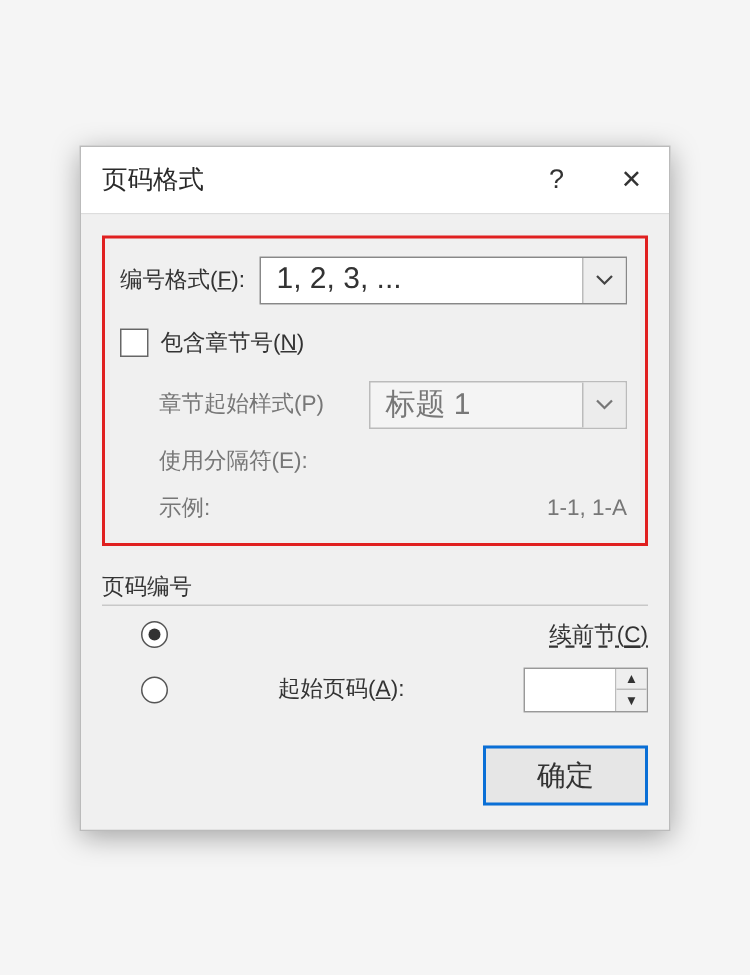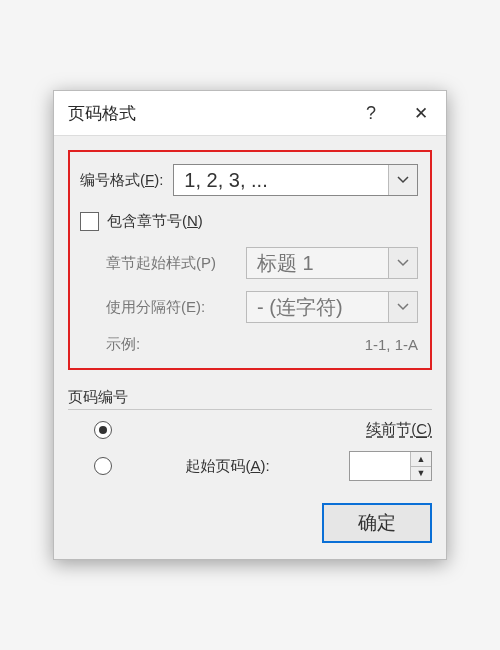--- a/index.html
+++ b/index.html
@@ -231,28 +231,20 @@
             <div class="arrow">
               <svg class="chev" viewBox="0 0 12 8">
                   <path d="M1 1 L6 6 L11 1" fill="none" stroke="#777" stroke-width="1.5"></path>
                 </svg>
             </div>
           </div>
         </div>
 
         <div class="row indent">
           <span class="lbl" style="width:140px;color:#777;">使用分隔符(E):</span>
-          <div class="combo disabled" style="flex:1;">
-            <div class="value">-  (连字符)</div>
-            <div class="arrow">
-              <svg class="chev" viewBox="0 0 12 8">
-                  <path d="M1 1 L6 6 L11 1" fill="none" stroke="#777" stroke-width="1.5"></path>
-                </svg>
-            </div>
-          </div>
         </div>
 
         <div class="row indent" style="margin-top:4px;">
           <span class="lbl" style="width:140px;color:#777;">示例:</span>
           <span style="color:#777;">1-1, 1-A</span>
         </div>
       </div>
 
       <div class="section-header">页码编号</div>
 

